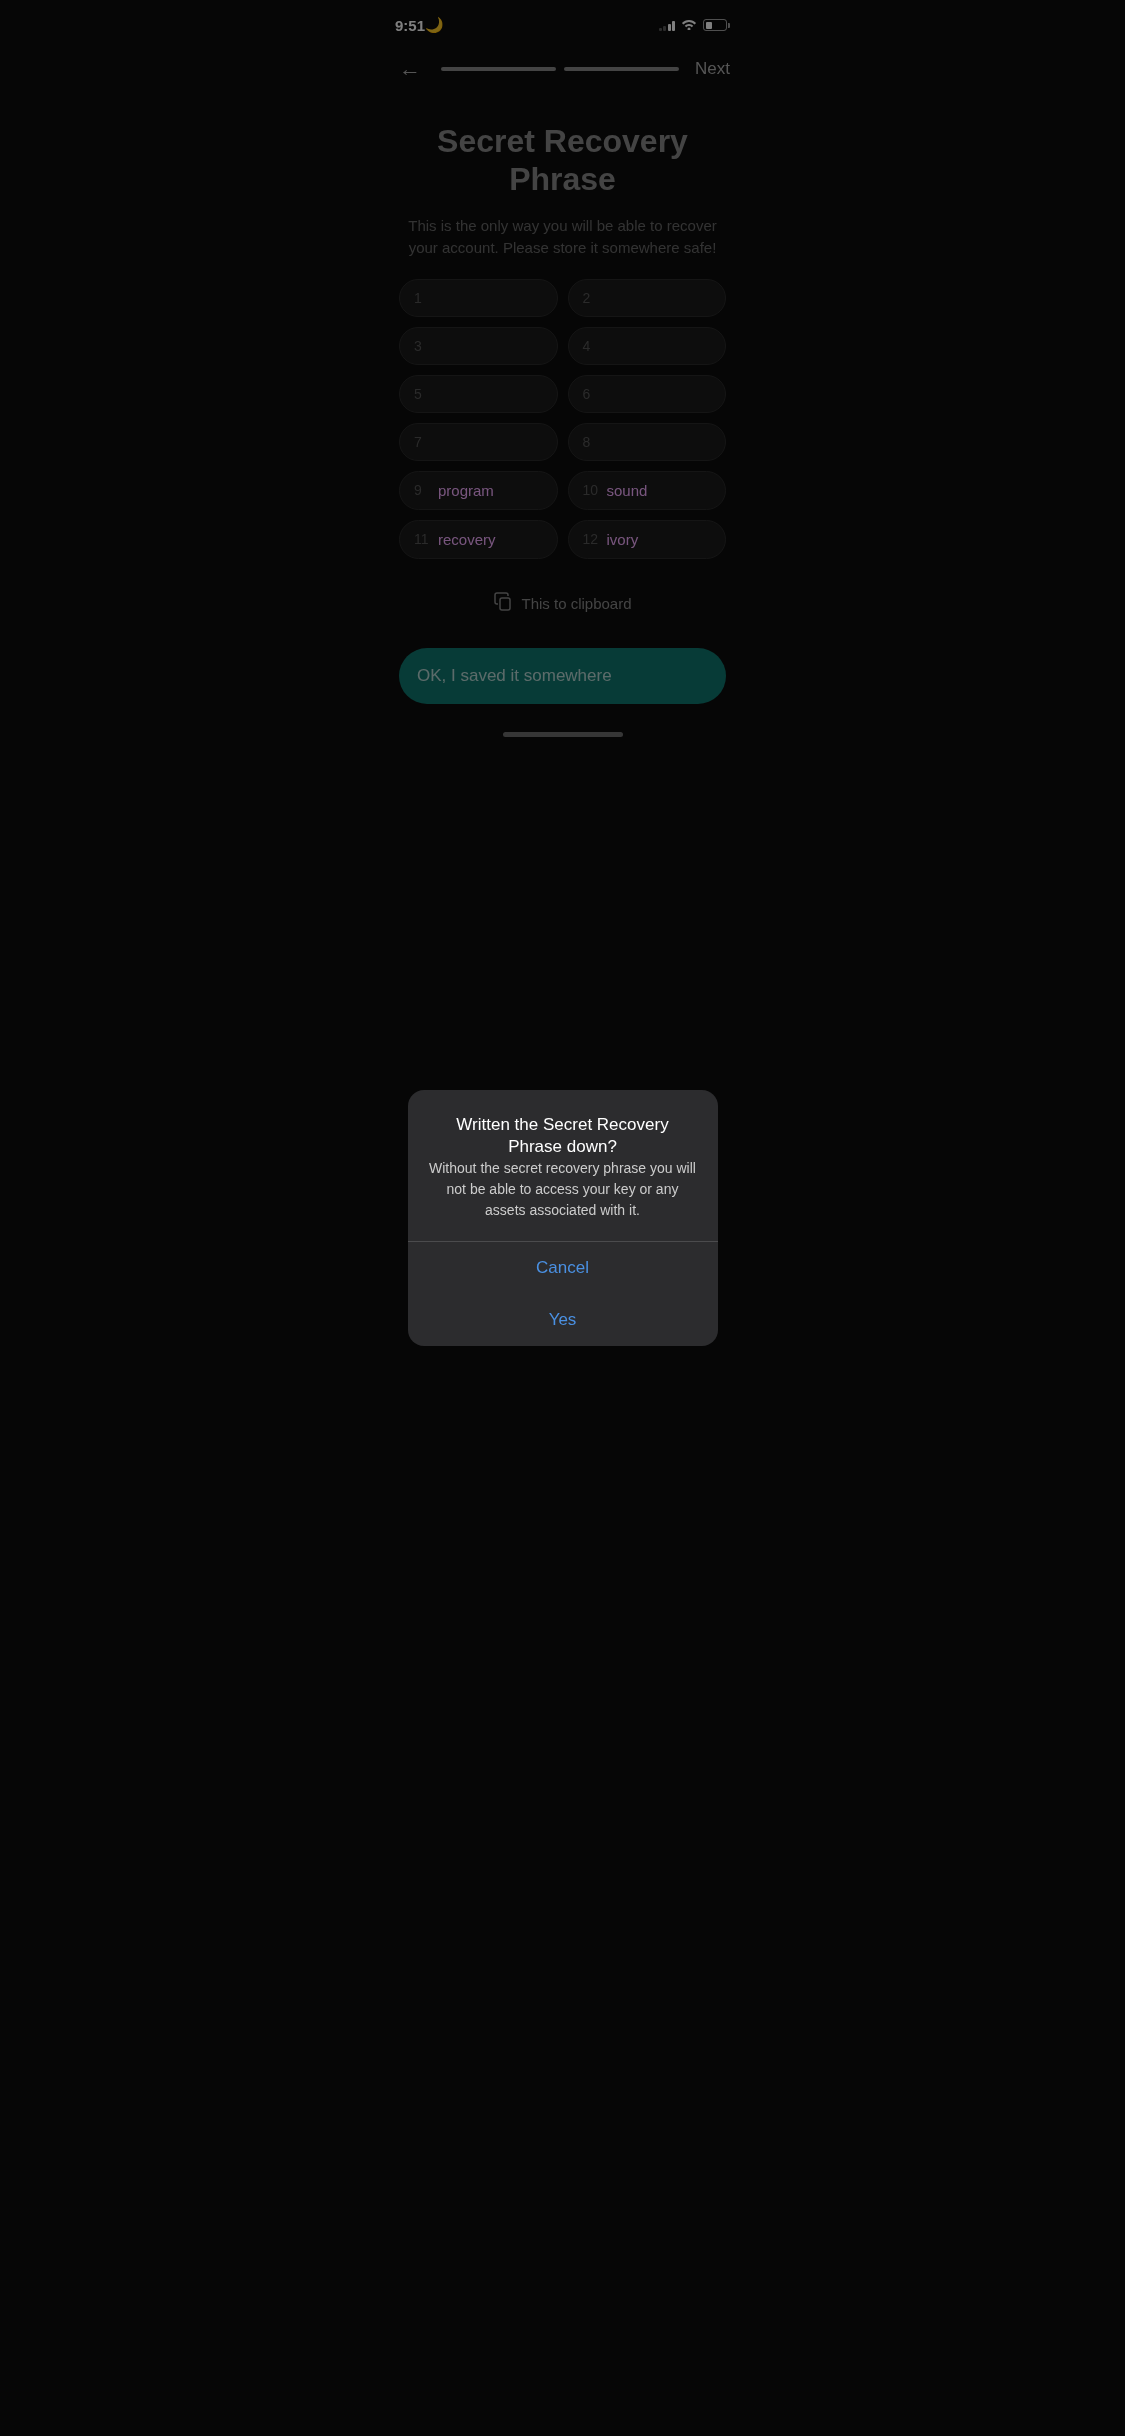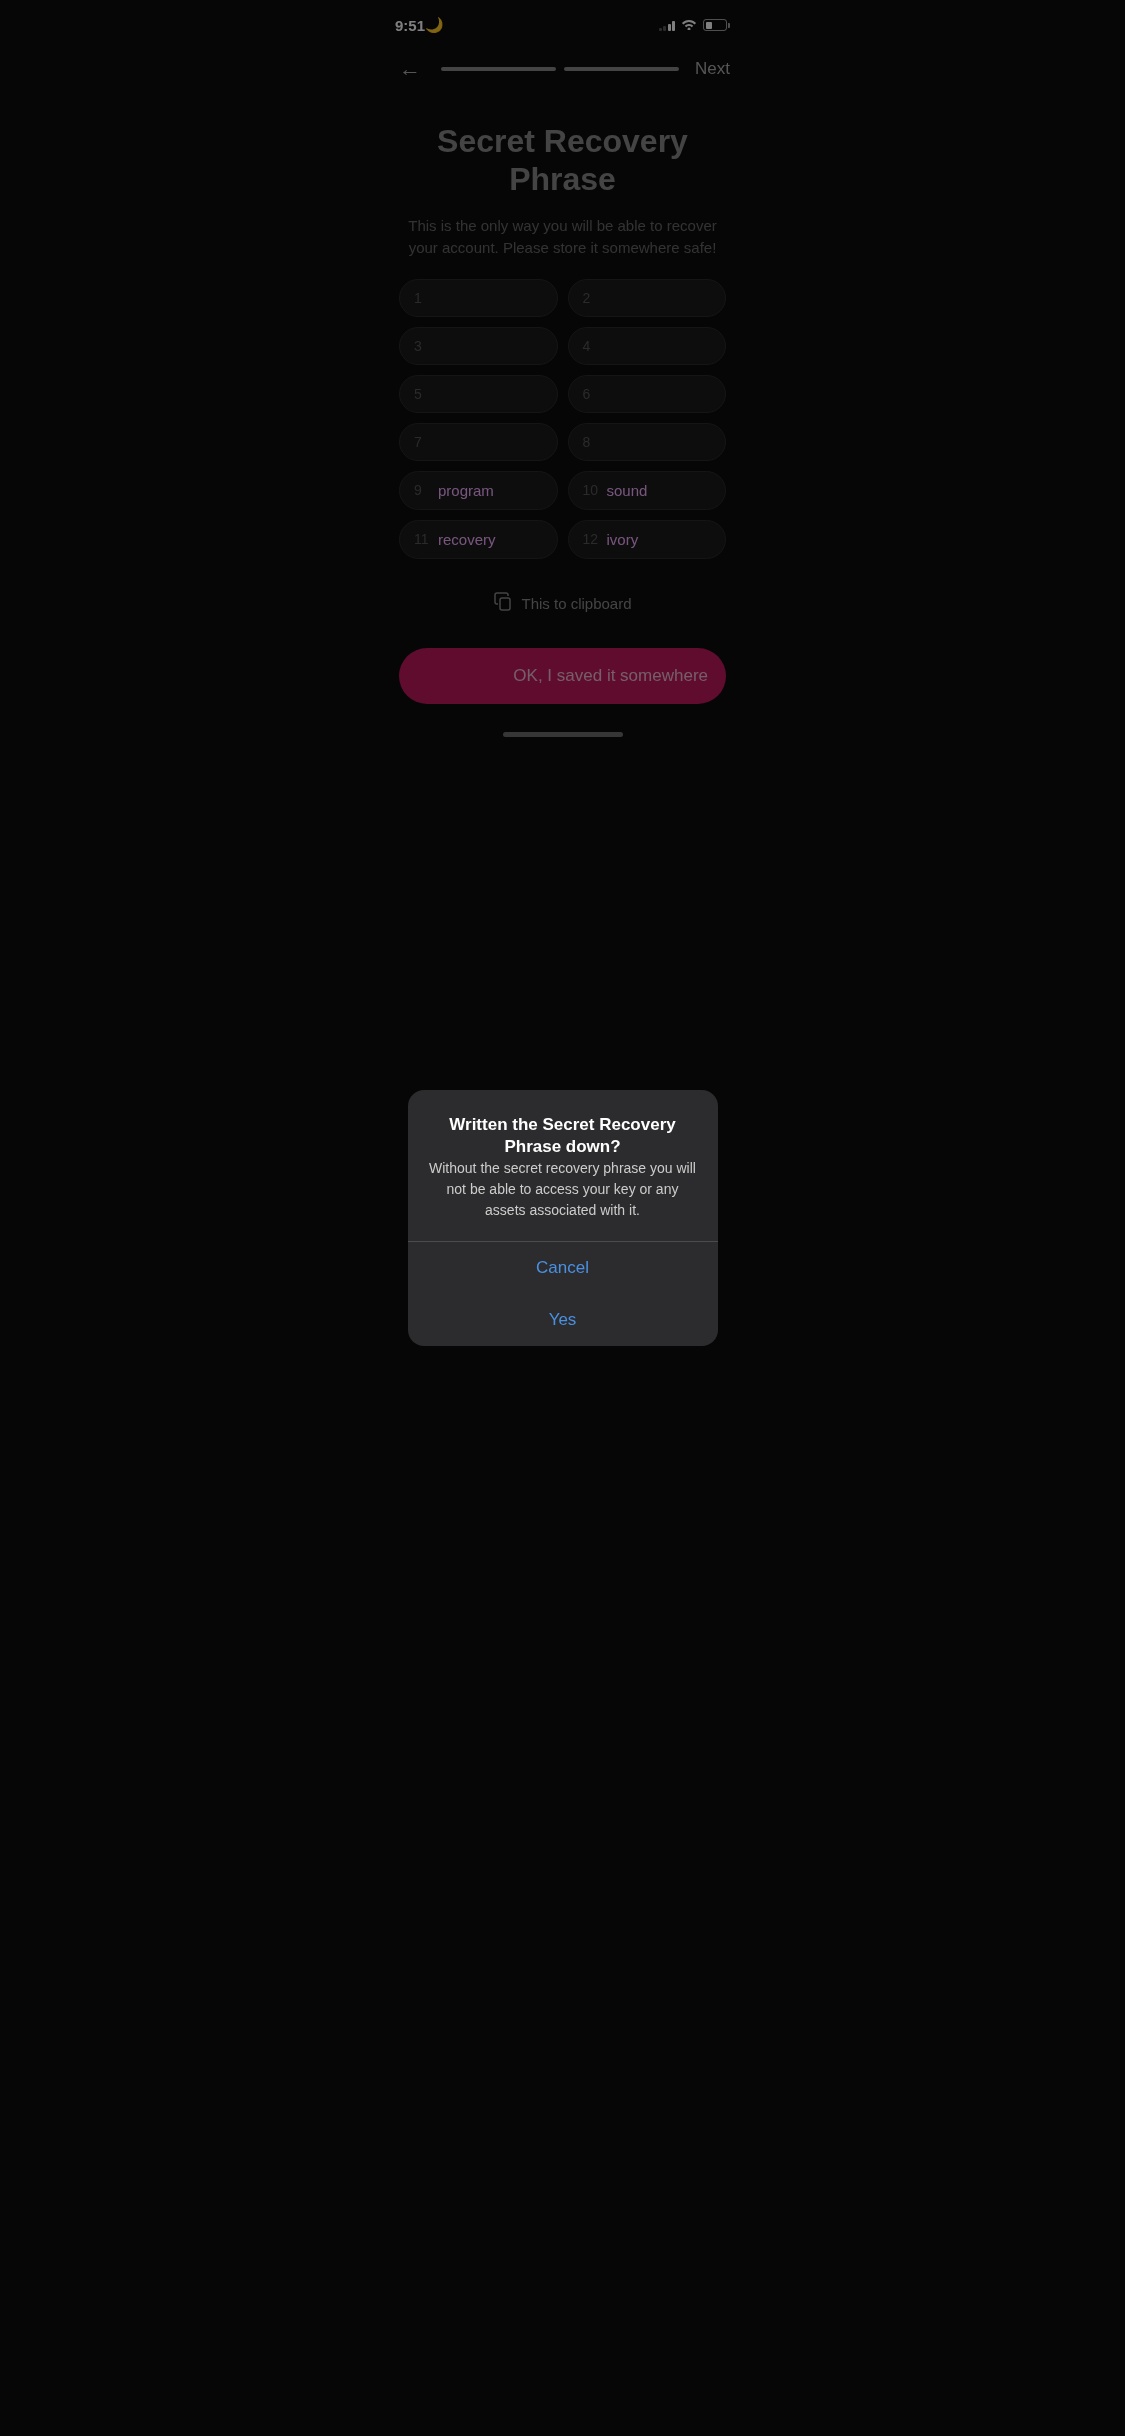--- a/index.html
+++ b/index.html
@@ -199,29 +199,29 @@
       font-size: 18px;
     }
 
     
     .bottom-area {
       padding: 0 24px 20px;
     }
 
     .save-button {
       width: 100%;
-      background: #be185d;
+      background: #0f766e;
       color: rgba(255,255,255,0.7);
       border: none;
       border-radius: 28px;
       padding: 18px;
       font-size: 17px;
       font-weight: 500;
       cursor: pointer;
-      text-align: right;
+      text-align: left;
     }
 
     
     .home-indicator {
       display: flex;
       justify-content: center;
       padding: 8px 0 4px;
     }
 
     .home-bar {
@@ -253,21 +253,21 @@
       margin: 0 16px;
     }
 
     .modal-content {
       padding: 24px 20px 20px;
       text-align: center;
     }
 
     .modal-title {
       font-size: 17px;
-      font-weight: 700;
+      font-weight: 400;
       color: #fff;
       line-height: 1.3;
     }
 
     .modal-body {
       font-size: 14px;
       color: #ccc;
       line-height: 1.5;
     }
 

